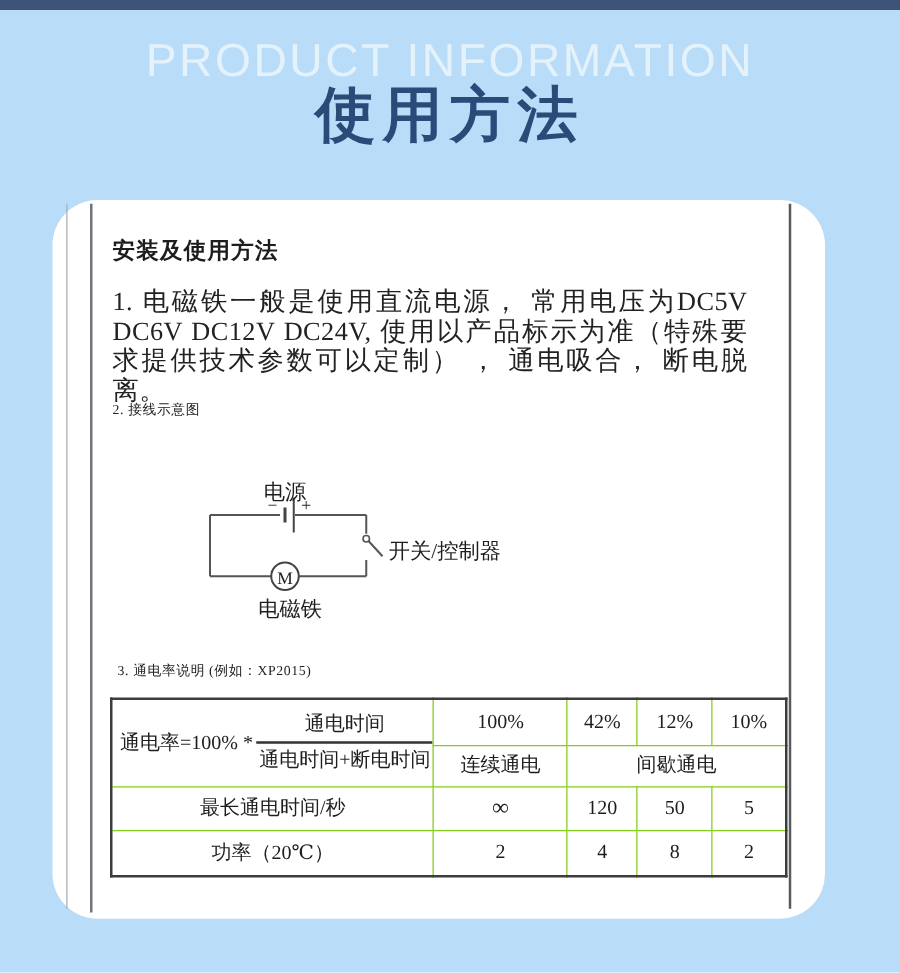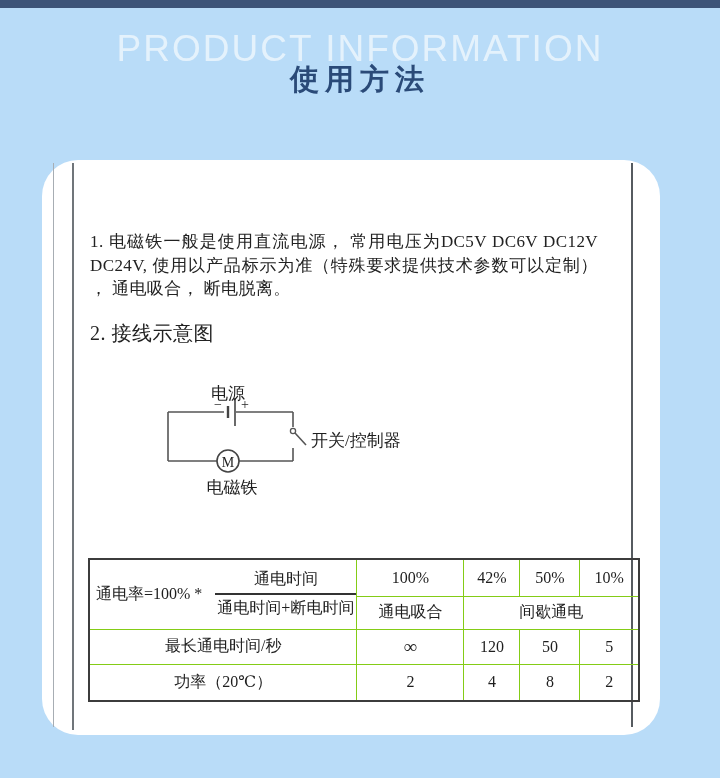--- a/index.html
+++ b/index.html
@@ -19,78 +19,79 @@
     text-align:center;
     font-family:Liberation Sans, sans-serif;
     font-size:37px;font-weight:400;letter-spacing:2px;
     color:rgba(255,255,255,0.62);
     white-space:nowrap;
   }
   .page-title{
     position:absolute;left:0;top:60px;width:720px;
     text-align:center;
     font-family:"Liberation Sans","DejaVu Sans",sans-serif;
-    font-size:29px;font-weight:700;letter-spacing:6px;
+    font-size:48px;font-weight:700;letter-spacing:6px;
     color:#2a4a78;
   }
   .card{
     position:absolute;left:42px;top:160px;width:618px;height:575px;
     background:#ffffff;border-radius:36px;
   }
   .scanline{position:absolute;top:3px;height:564px;}
   .scanline.l1{left:11px;width:1px;background:#a7adb3;}
   .scanline.l2{left:30px;width:2px;background:#70757a;height:567px;}
   .scanline.r1{left:589px;width:2px;background:#565b60;}
   .doc-heading{
     position:absolute;left:48px;top:28px;
     font-size:18px;font-weight:700;color:#1d1d1d;letter-spacing:1px;
   }
   .doc-para{
     position:absolute;left:48px;top:70px;width:508px;
-    font-size:17px;line-height:23.5px;color:#222;
+    font-size:21px;line-height:23.5px;color:#222;
     letter-spacing:0.4px;text-align:justify;
   }
   .sec-label{
-    position:absolute;font-size:20px;color:#222;letter-spacing:0.5px;
+    position:absolute;font-size:11px;color:#222;letter-spacing:0.5px;
   }
   .sec2{left:48px;top:160px;}
   .sec3{left:52px;top:369px;}
   .diagram{position:absolute;left:108px;top:218px;}
   .duty-table{
     position:absolute;left:46px;top:398px;
     border-collapse:collapse;table-layout:fixed;
     font-size:16px;color:#1e1e1e;
     border:2px solid #3c3c3c;
   }
   .duty-table td{
     border:1px solid #84cc16;text-align:center;vertical-align:middle;
     padding:0;overflow:hidden;
   }
   .formula-cell{padding-left:6px !important;}
-  .formula-wrap{display:flex;align-items:center;justify-content:flex-start;gap:13px;}
+  .formula-wrap{display:flex;align-items:center;justify-content:flex-start;gap:3px;}
   .formula-prefix{white-space:nowrap;font-size:16px;}
   .fraction{display:inline-block;text-align:center;font-size:16px;}
   .fraction .num{padding:0 10px 3px 10px;border-bottom:2px solid #333;}
   .fraction .den{padding:3px 2px 0 2px;white-space:nowrap;}
 </style>
 </head>
 <body>
 
 <div class="topbar"></div>
 
 <div class="watermark">PRODUCT INFORMATION</div>
 
 <div class="page-title">使用方法</div>
 
 <div class="card">
 
   <div class="scanline l1"></div>
   <div class="scanline l2"></div>
   <div class="scanline r1"></div>
 
+  <div class="doc-heading">安装及使用方法</div>
 
   <div class="doc-para">1. 电磁铁一般是使用直流电源， 常用电压为DC5V DC6V DC12V DC24V, 使用以产品标示为准（特殊要求提供技术参数可以定制） ， 通电吸合， 断电脱离。</div>
 
   <div class="sec-label sec2">2. 接线示意图</div>
 
   <svg class="diagram" width="310" height="128" viewBox="0 0 310 128">
 
     <g stroke="#555" stroke-width="1.6" fill="none">
       <line x1="18" y1="34" x2="74" y2="34"></line>
       <line x1="86" y1="34" x2="143" y2="34"></line>
@@ -112,20 +113,21 @@
     <circle cx="78" cy="83" r="11" stroke="#444" stroke-width="1.6" fill="#fff"></circle>
 
     <text x="78" y="21" text-anchor="middle" font-size="17" fill="#1e1e1e">电源</text>
     <text x="72" y="31" text-anchor="end" font-size="14" fill="#1e1e1e">−</text>
     <text x="91" y="31" text-anchor="start" font-size="14" fill="#1e1e1e">+</text>
     <text x="161" y="68" text-anchor="start" font-size="17" fill="#1e1e1e">开关/控制器</text>
     <text x="78" y="89" text-anchor="middle" font-size="14" fill="#1e1e1e">M</text>
     <text x="82" y="115" text-anchor="middle" font-size="17" fill="#1e1e1e">电磁铁</text>
   </svg>
 
+  <div class="sec-label sec3">3. 通电率说明 (例如：XP2015)</div>
 
   <table class="duty-table">
     <colgroup>
       <col style="width:252px">
         <col style="width:107px">
         <col style="width:56px">
       <col style="width:60px">
         <col style="width:59px">
     </colgroup>
     <tbody>
@@ -134,25 +136,25 @@
         <div class="formula-wrap">
           <span class="formula-prefix">通电率=100% *</span>
           <span class="fraction">
             <span class="num" style="display:block">通电时间</span>
             <span class="den" style="display:block">通电时间+断电时间</span>
           </span>
         </div>
       </td>
       <td>100%</td>
       <td>42%</td>
-      <td>50%</td>
+      <td>12%</td>
       <td>10%</td>
     </tr>
     <tr style="height:33px">
-      <td>通电吸合</td>
+      <td>连续通电</td>
       <td colspan="3">间歇通电</td>
     </tr>
     <tr style="height:35px">
       <td>最长通电时间/秒</td>
       <td style="font-size:19px">∞</td>
       <td>120</td>
       <td>50</td>
       <td>5</td>
     </tr>
     <tr style="height:37px">

